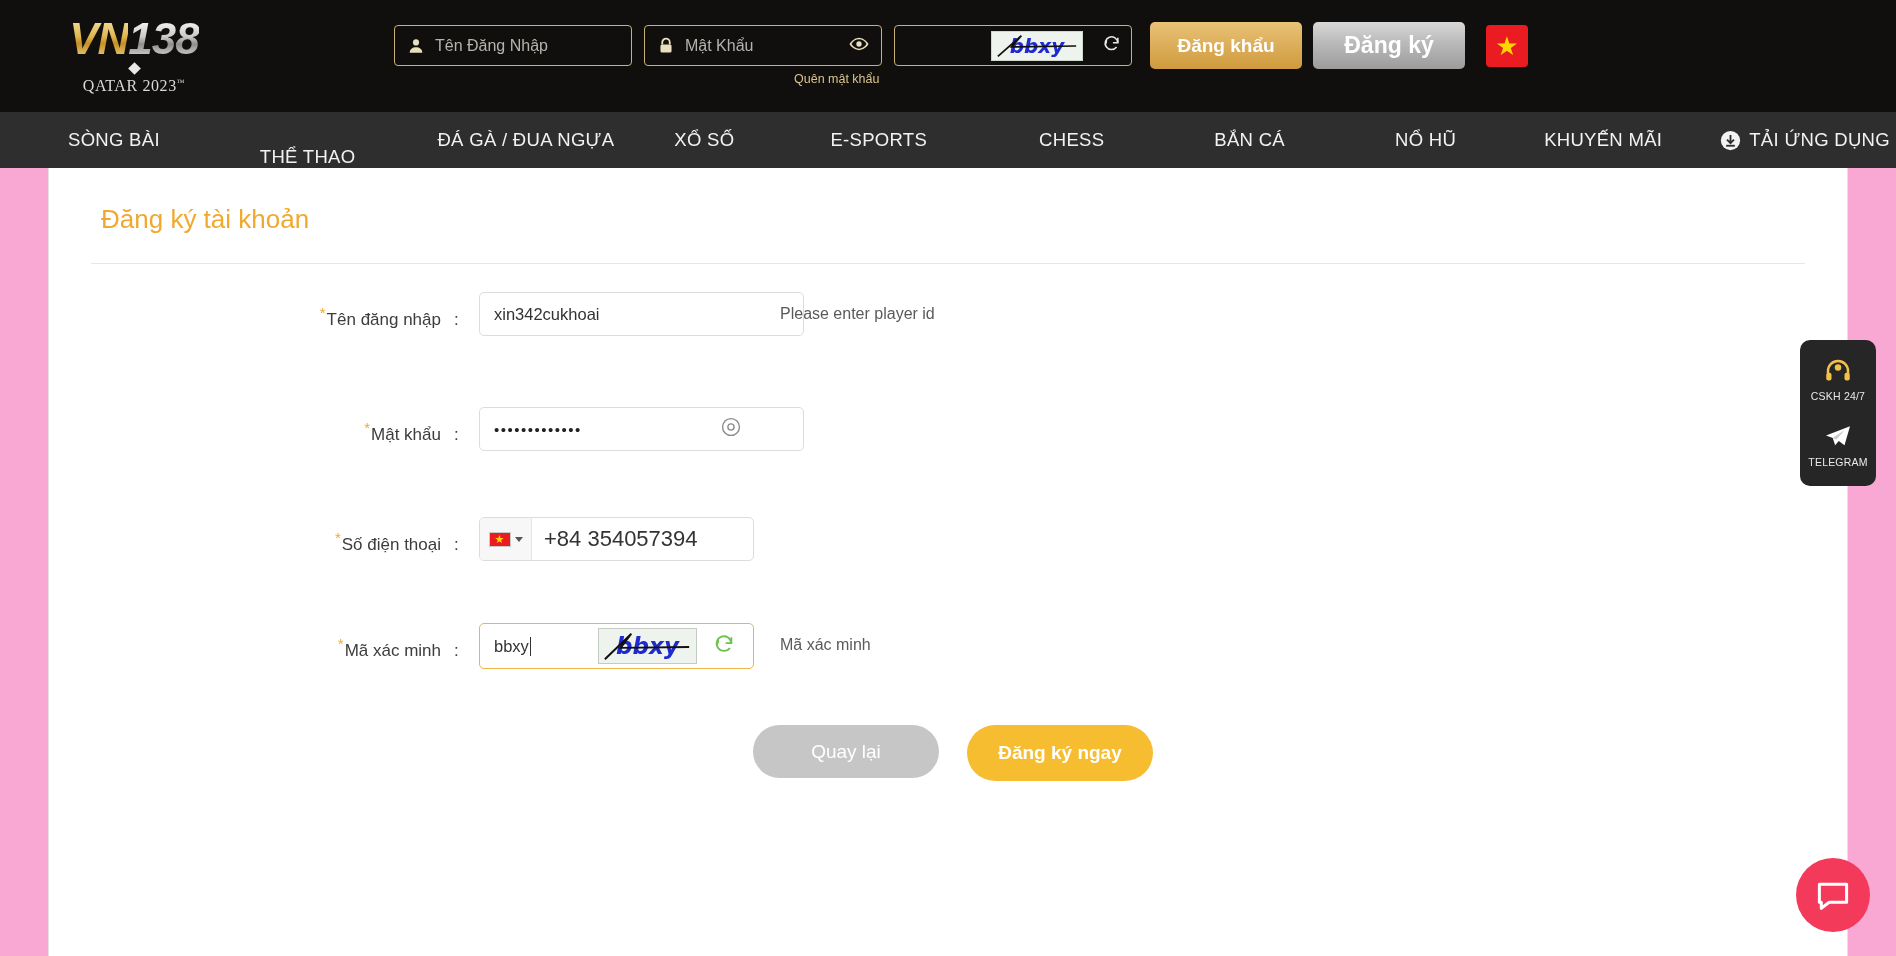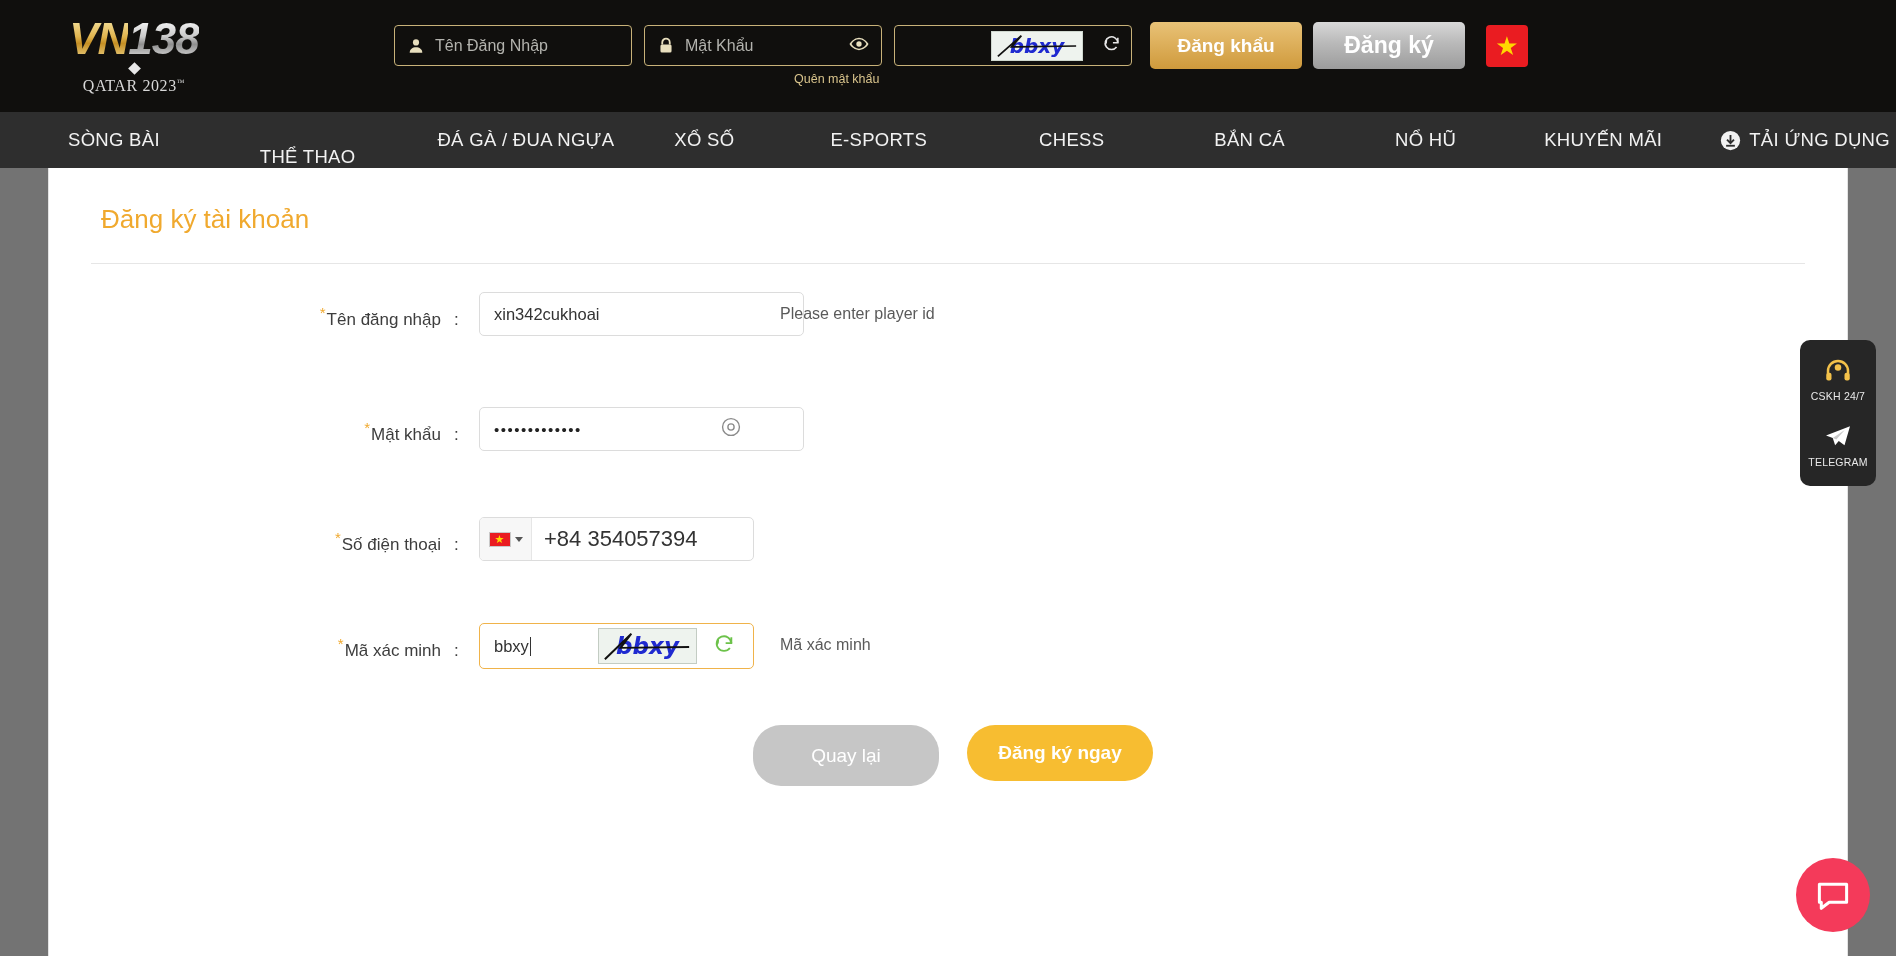--- a/index.html
+++ b/index.html
@@ -168,21 +168,21 @@
   .nav-sp5  { margin-right: 112px; }
   .nav-sp6  { margin-right: 110px; }
   .nav-sp7  { margin-right: 110px; }
   .nav-sp8  { margin-right: 88px; }
   .nav-sp9  { margin-right: 58px; }
   .dl-icon { width: 21px; height: 21px; flex: 0 0 auto; }
 
   
   .page {
     position: relative;
-    background: #737373;
+    background: #f9a8d4;
     height: 788px;
     padding-left: 48px;
     padding-right: 48px;
   }
   .page-inner {
     border-left: 1px solid #e3e3e3;
     border-right: 1px solid #e3e3e3;
     height: 100%;
     position: relative;
     background: #fff;
@@ -337,21 +337,21 @@
   .hint-short { line-height: 1; padding-top: 14px; }
 
   .actions {
     margin-top: 56px;
     display: flex;
     justify-content: center;
     gap: 28px;
     padding-left: 10px;
   }
   .btn-back {
-    width: 186px; height: 61px;
+    width: 186px; height: 53px;
     border-radius: 28px;
     background: #c6c6c6;
     color: #fff; font-size: 19px;
     border: none; cursor: pointer;
     font-family: "Liberation Sans", sans-serif;
   }
   .btn-submit {
     width: 186px; height: 56px;
     border-radius: 28px;
     background: #f7bd31;

